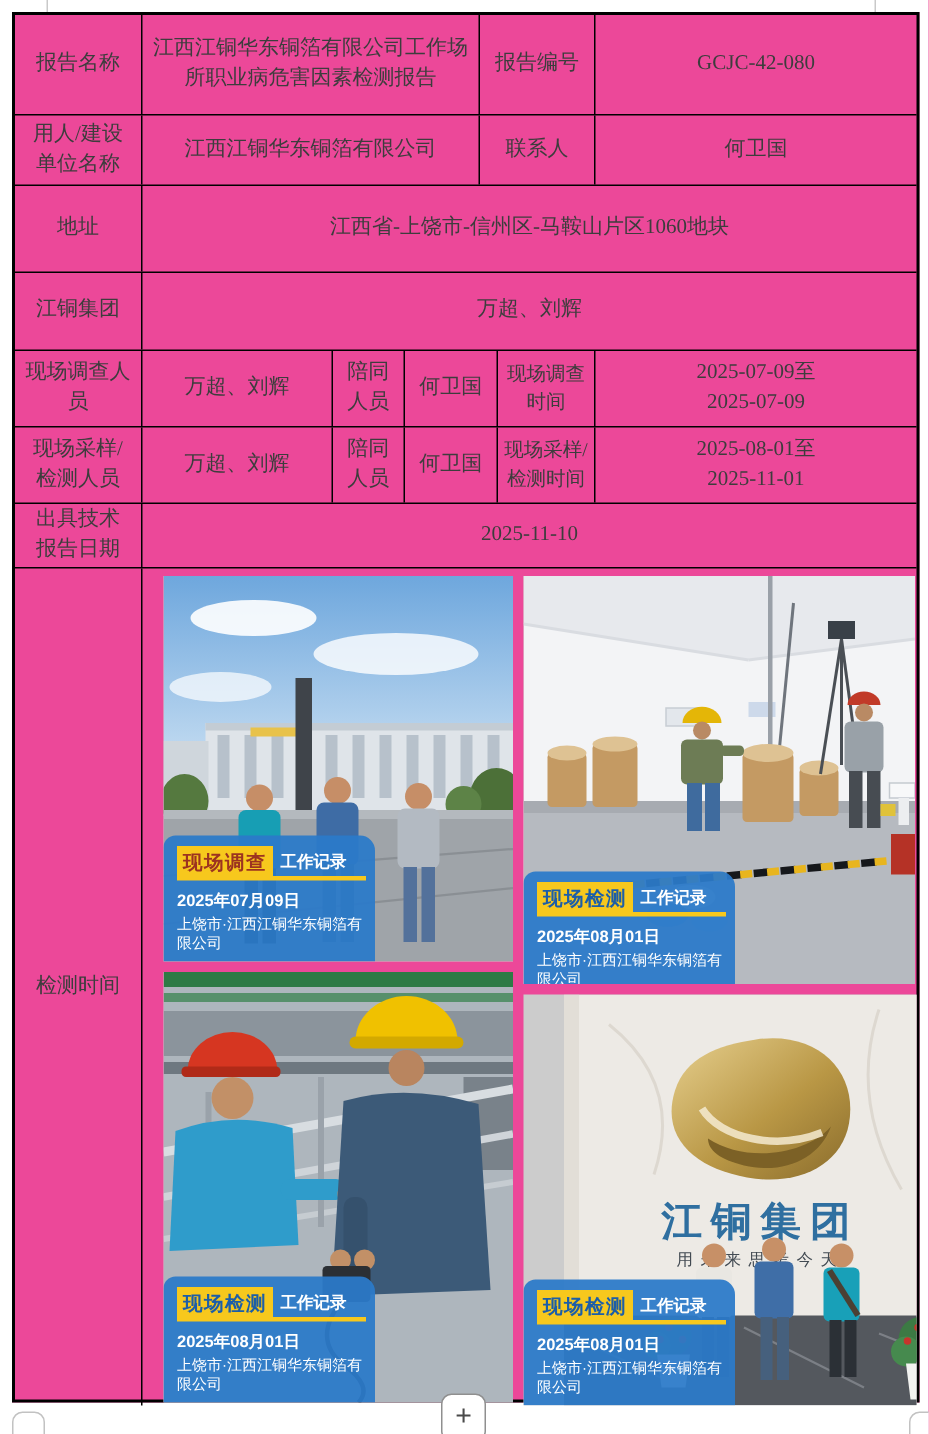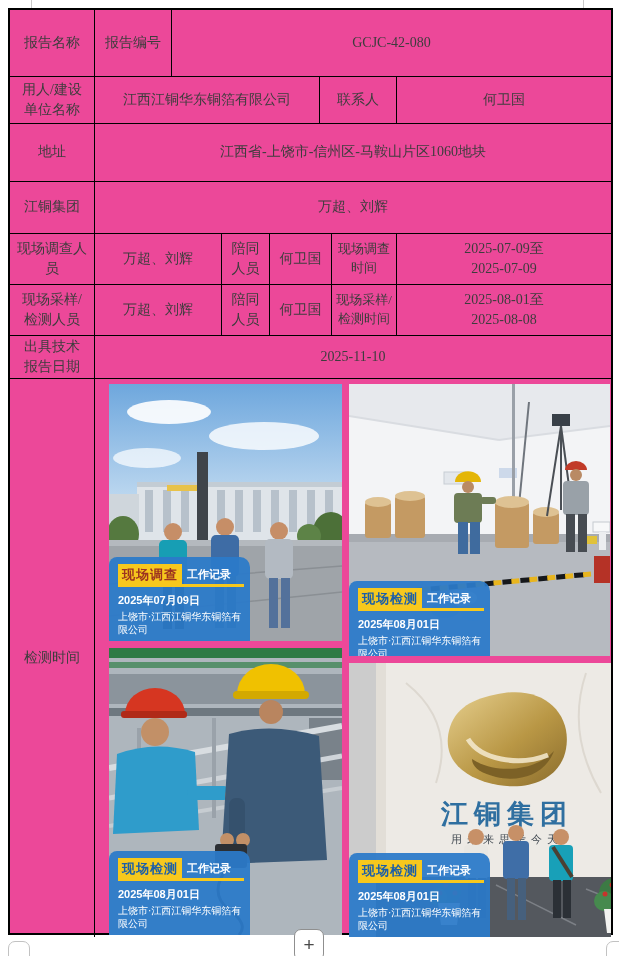--- a/index.html
+++ b/index.html
@@ -91,20 +91,21 @@
 </head>
 <body>
 
 <div class="tick t1"></div>
 <div class="tick t2"></div>
 
 <div class="report-table">
 
   <div class="trow r1">
     <div class="cell w-label">报告名称</div>
+    <div class="cell w-name">江西江铜华东铜箔有限公司工作场所职业病危害因素检测报告</div>
     <div class="cell w-no">报告编号</div>
     <div class="cell grow">GCJC-42-080</div>
   </div>
 
   <div class="trow r2">
     <div class="cell w-label">用人/建设
 单位名称</div>
     <div class="cell w-name">江西江铜华东铜箔有限公司</div>
     <div class="cell w-no">联系人</div>
     <div class="cell grow">何卫国</div>
@@ -135,21 +136,21 @@
   <div class="trow r6">
     <div class="cell w-label">现场采样/
 检测人员</div>
     <div class="cell w-people">万超、刘辉</div>
     <div class="cell w-acc">陪同
 人员</div>
     <div class="cell w-accval">何卫国</div>
     <div class="cell w-time">现场采样/
 检测时间</div>
     <div class="cell grow">2025-08-01至
-2025-08-08</div>
+2025-11-01</div>
   </div>
 
   <div class="trow r7">
     <div class="cell w-label">出具技术
 报告日期</div>
     <div class="cell grow">2025-11-10</div>
   </div>
 
   <div class="trow r8">
     <div class="cell w-label">检测时间</div>

